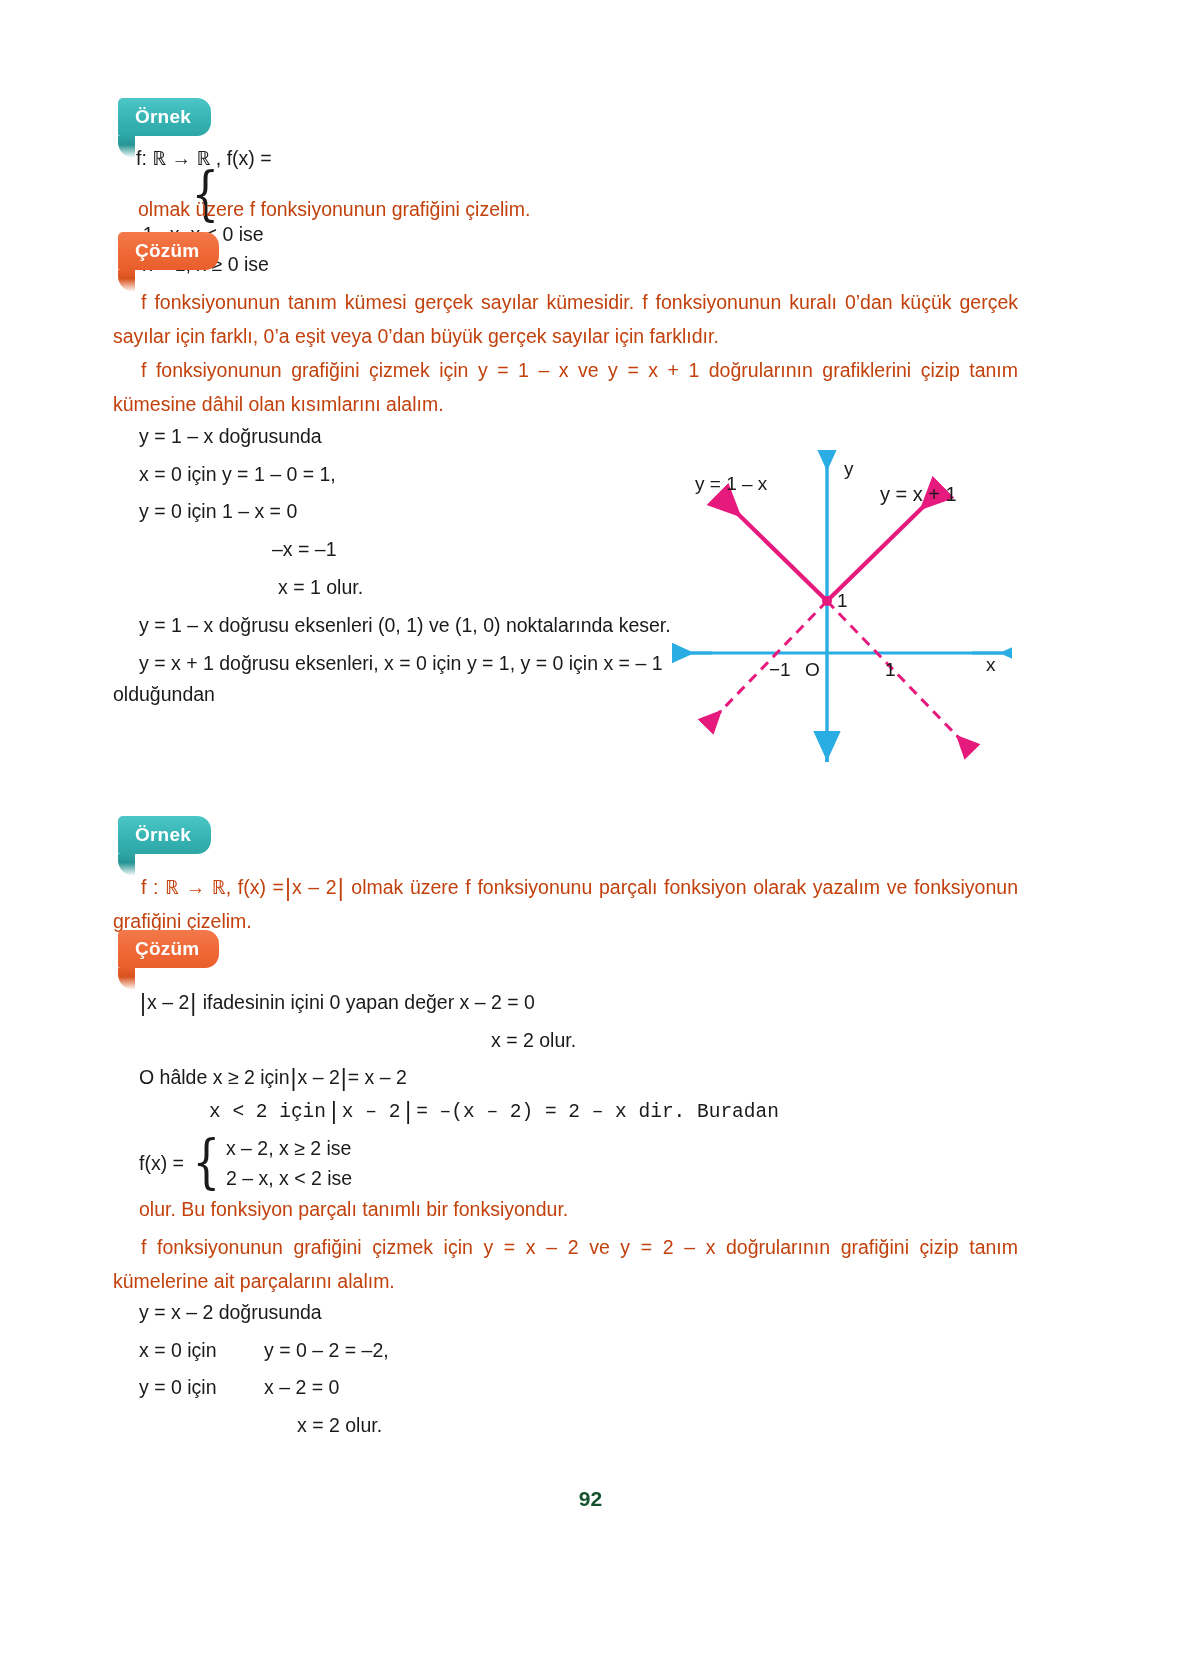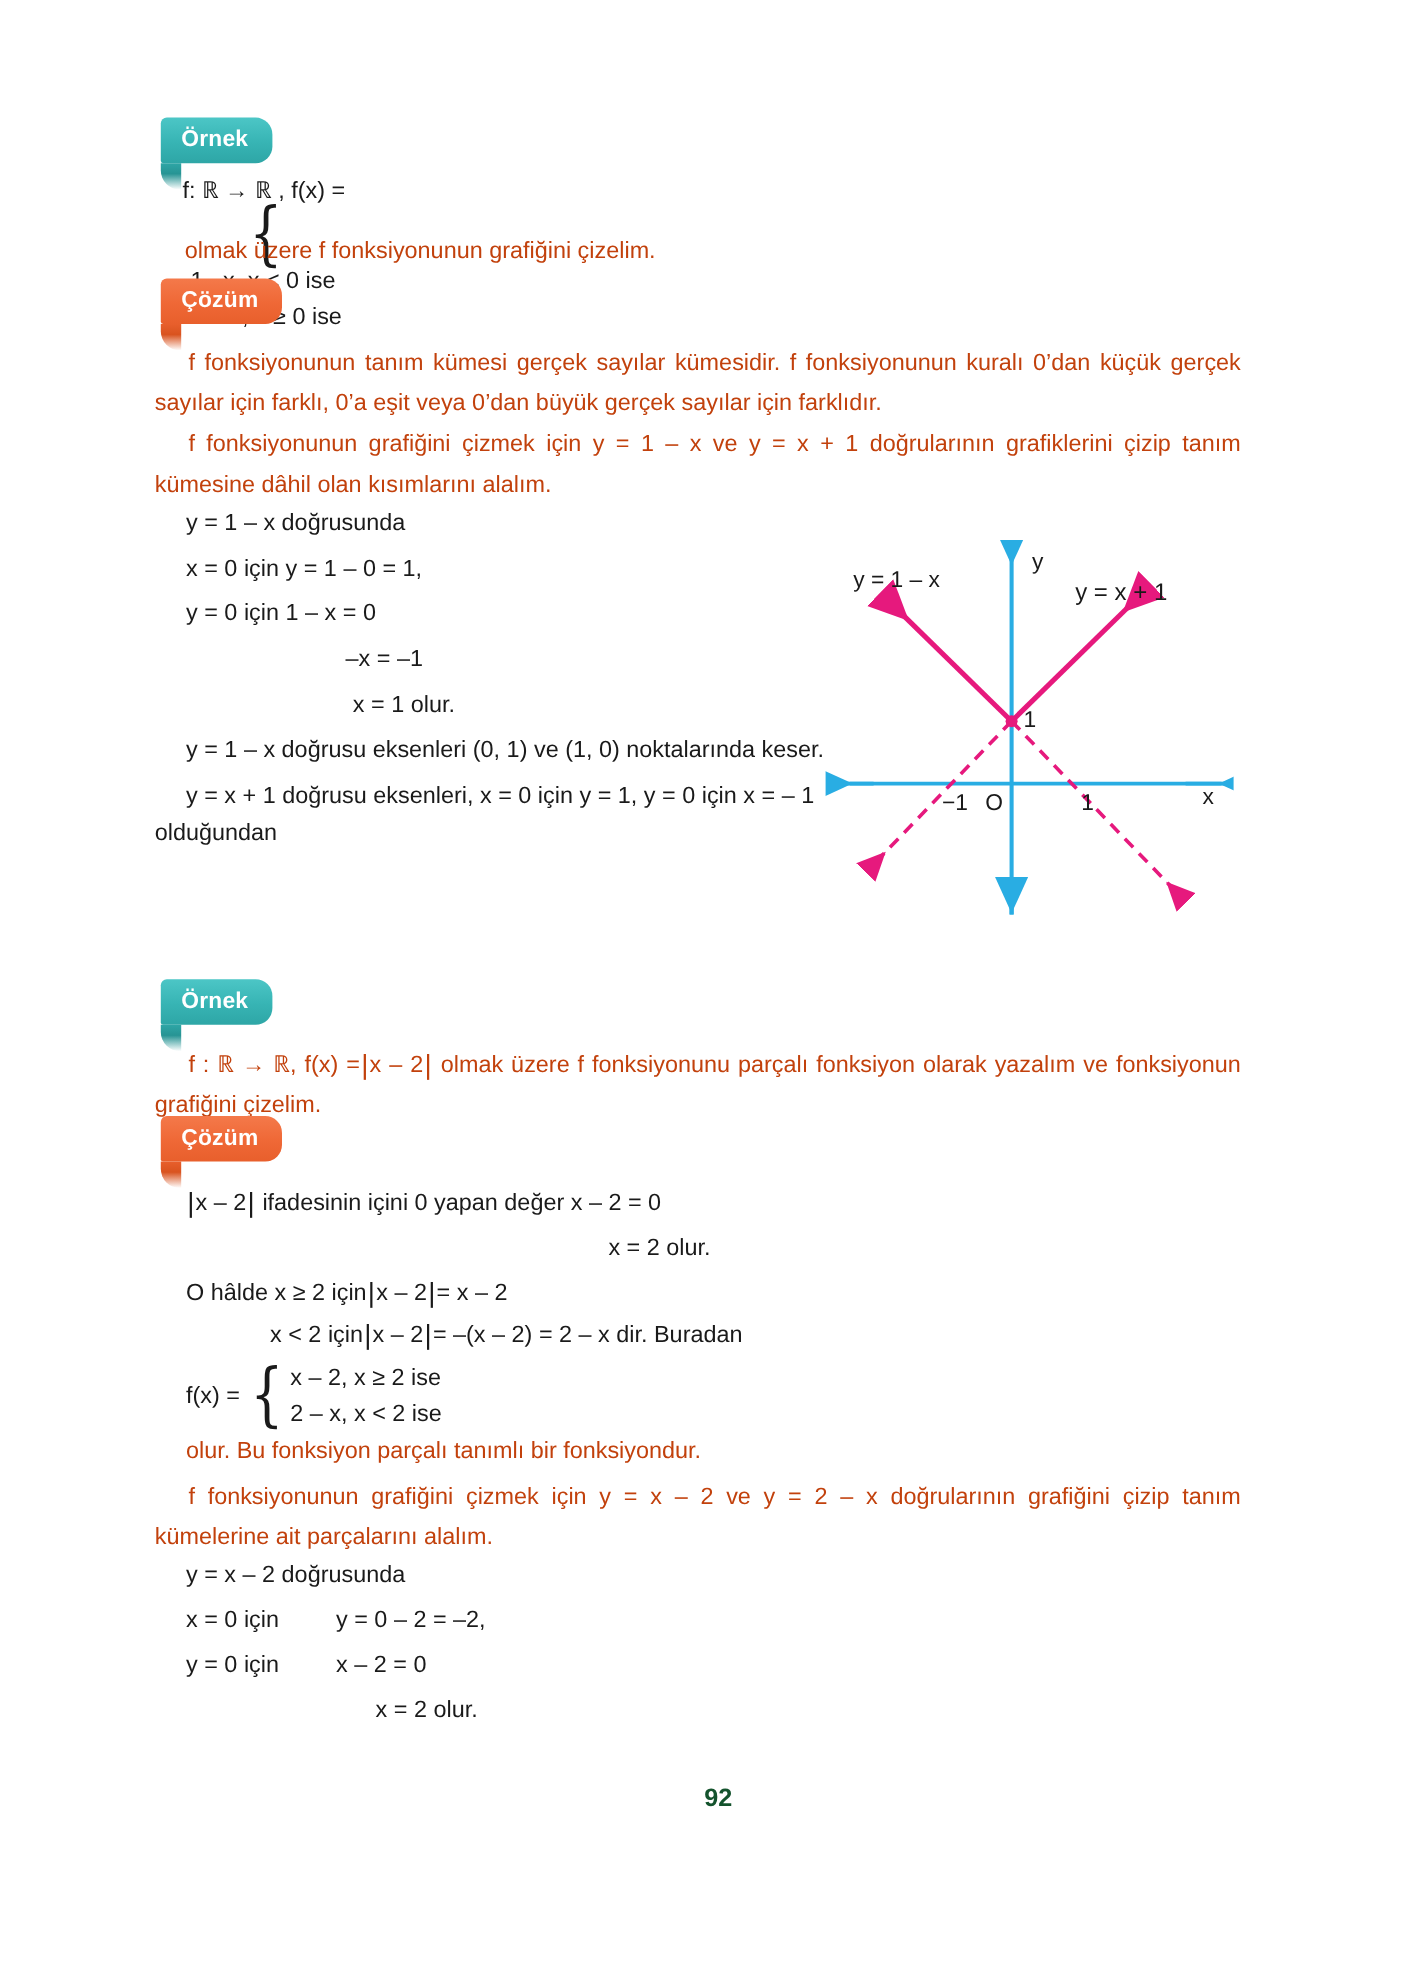--- a/index.html
+++ b/index.html
@@ -12,21 +12,20 @@
     height: 1653px;
     position: relative;
     font-family: "Liberation Sans", sans-serif;
     color: #1a1a1a;
     overflow: hidden;
   }
   .page {
     position: absolute;
     inset: 0;
     padding: 0;
-    margin-left: 16px;
   }
 
   
   .badge-wrap {
     position: relative;
     display: inline-block;
   }
   .badge {
     position: relative;
     display: inline-block;
@@ -237,21 +236,21 @@
     <span class="abs">|</span><span>x – 2</span><span class="abs">|</span>
     <span>ifadesinin içini 0 yapan değer x – 2 = 0</span>
   </div>
 
   <div class="mathline" style="left:491px; top:1025px;">x = 2 olur.</div>
 
   <div class="mathline" style="left:139px; top:1062px;">
     <span>O hâlde x ≥ 2 için</span><span class="abs">|</span><span>x – 2</span><span class="abs">|</span><span>= x – 2</span>
   </div>
 
-  <div class="mathline" style="left:209px; top:1097px;">
+  <div class="mathline" style="left:209px; top:1097px;font-family:Liberation Mono, monospace;">
     <span>x &lt; 2 için</span><span class="abs">|</span><span>x – 2</span><span class="abs">|</span><span>= –(x – 2) = 2 – x dir. Buradan</span>
   </div>
 
   <div class="piece" style="left:139px; top:1133px;">
     <span class="lhs">f(x) =</span>
     <span class="brace">{</span>
     <span class="cases">
       <div>x – 2,  x ≥ 2 ise</div>
       <div>2 – x,  x &lt; 2  ise</div>
     </span>

